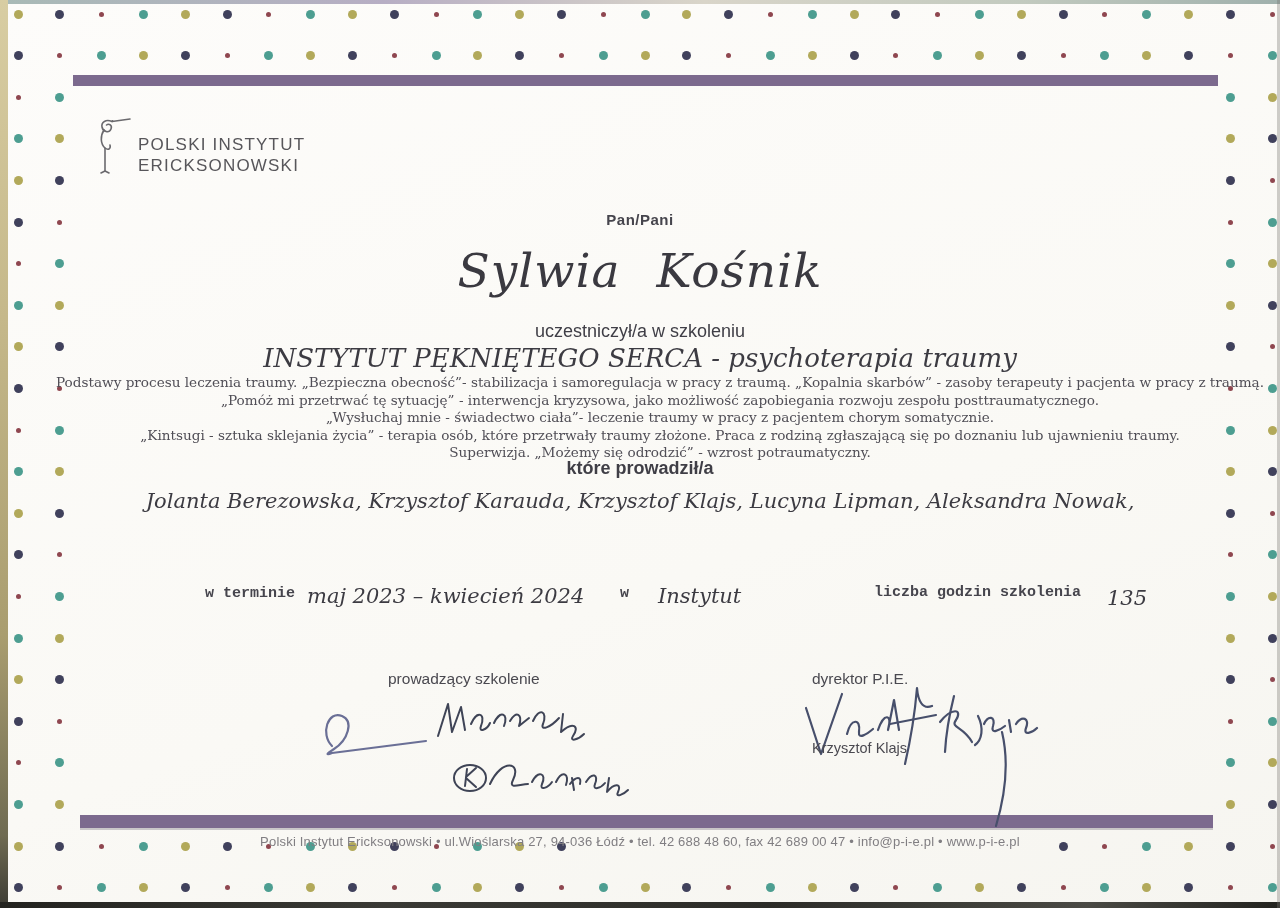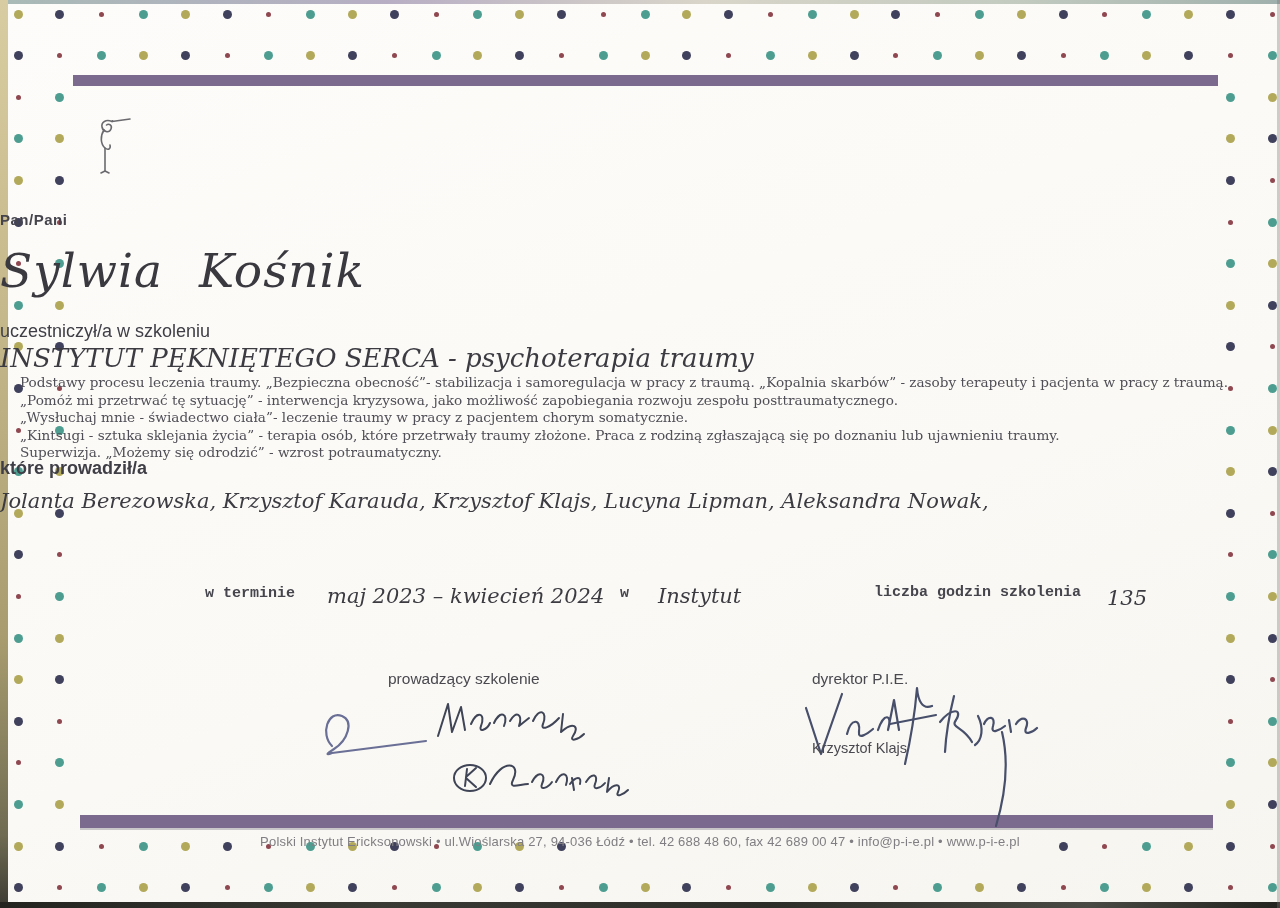--- a/index.html
+++ b/index.html
@@ -23,21 +23,21 @@
   .bar-top{left:73px;top:75px;width:1145px;height:11px;}
   .bar-bottom{left:80px;top:815px;width:1133px;height:13px;box-shadow:0 2px 0 rgba(60,50,70,.25);}
 
   
   .logo{position:absolute;left:96px;top:112px;display:flex;align-items:flex-start;}
   .logo svg{width:36px;height:62px;}
   .logo-text{margin-left:6px;margin-top:22px;color:#57565a;font-size:17px;
     letter-spacing:1.2px;line-height:21px;font-weight:400;}
 
   
-  .center{position:absolute;left:0;width:100%;}
+  .center{position:absolute;left:0;width:100%;text-align:center;}
   .salutation{top:211px;font-size:15px;font-weight:bold;color:#46454d;letter-spacing:.5px;}
   .recipient{top:243px;font-family:"DejaVu Serif",serif;font-style:italic;
     font-size:47px;color:#3a3940;word-spacing:20px;letter-spacing:1px;}
   .participation{top:321px;font-size:18px;font-weight:normal;color:#3f3e46;}
   .course-title{top:343px;font-family:"DejaVu Serif",serif;font-style:italic;
     font-size:26px;color:#3c3b42;}
   .descriptions{top:374px;font-family:"DejaVu Serif",serif;
     font-size:13.6px;line-height:17.6px;color:#504e56;padding-left:20px;}
   .conducted{top:458px;font-size:18px;font-weight:bold;color:#3f3e46;}
   .trainers{top:487px;font-family:"DejaVu Serif",serif;font-style:italic;
@@ -262,20 +262,24 @@
     <svg viewBox="0 0 36 62">
       <g fill="none" stroke="#6a696d" stroke-width="1.6" stroke-linecap="round">
         <path d="M34 7 L16 9.5"></path>
         <path d="M16 9.5 C10 7 5 10 6 15 C7 20 13 21.5 15 17 C16.5 13.5 13 11 10.5 13"></path>
         <path d="M8 18 C4 24 4.5 32 9 36 C12 38.5 15 37 14 33"></path>
         <path d="M9 36 L9 59"></path>
         <path d="M9 59 L5 61 M9 59 L13 61"></path>
         <circle cx="16.5" cy="9" r="0.9" fill="#6a696d" stroke="none"></circle>
       </g>
     </svg>
+    <div class="logo-text">
+      <div>POLSKI INSTYTUT</div>
+      <div>ERICKSONOWSKI</div>
+    </div>
   </div>
 
   <div class="center salutation">Pan/Pani</div>
   <div class="center recipient">Sylwia Kośnik</div>
   <div class="center participation">uczestniczył/a w szkoleniu</div>
   <div class="center course-title">INSTYTUT PĘKNIĘTEGO SERCA - psychoterapia traumy</div>
 
   <div class="center descriptions">
     <div>Podstawy procesu leczenia traumy. „Bezpieczna obecność”- stabilizacja i samoregulacja w pracy z traumą. „Kopalnia skarbów” - zasoby terapeuty i pacjenta w pracy z traumą.</div>
     <div>„Pomóż mi przetrwać tę sytuację” - interwencja kryzysowa, jako możliwość zapobiegania rozwoju zespołu posttraumatycznego.</div>
@@ -284,21 +288,21 @@
     <div>Superwizja. „Możemy się odrodzić” - wzrost potraumatyczny.</div>
   </div>
 
   <div class="center conducted">które prowadził/a</div>
 
   <div class="center trainers">
     <div>Jolanta Berezowska, Krzysztof Karauda, Krzysztof Klajs, Lucyna Lipman, Aleksandra Nowak,</div>
   </div>
 
   <div class="detail-label" style="left:205px;top:585px;">w terminie</div>
-  <div class="detail-value" style="left:307px;top:584px;margin-left:20px;">maj 2023  – kwiecień 2024</div>
+  <div class="detail-value" style="left:307px;top:584px;">maj 2023  – kwiecień 2024</div>
   <div class="detail-label" style="left:620px;top:585px;">w</div>
   <div class="detail-value" style="left:658px;top:584px;">Instytut</div>
   <div class="detail-label" style="left:874px;top:584px;">liczba godzin szkolenia</div>
   <div class="detail-value" style="left:1107px;top:586px;">135</div>
 
   <div class="sig-label" style="left:388px;top:670px;">prowadzący szkolenie</div>
 
   <svg class="sig-svg" style="left:318px;top:694px;" width="330" height="110" viewBox="0 0 330 110">
     <path stroke="#6a6f96" stroke-width="2.2" d="M 14 52 C 2 40 10 16 24 22 C 36 27 30 46 16 55 C 10 59 6 62 14 59 L 108 47"></path>
     <g stroke="#3f4456" stroke-width="2">

